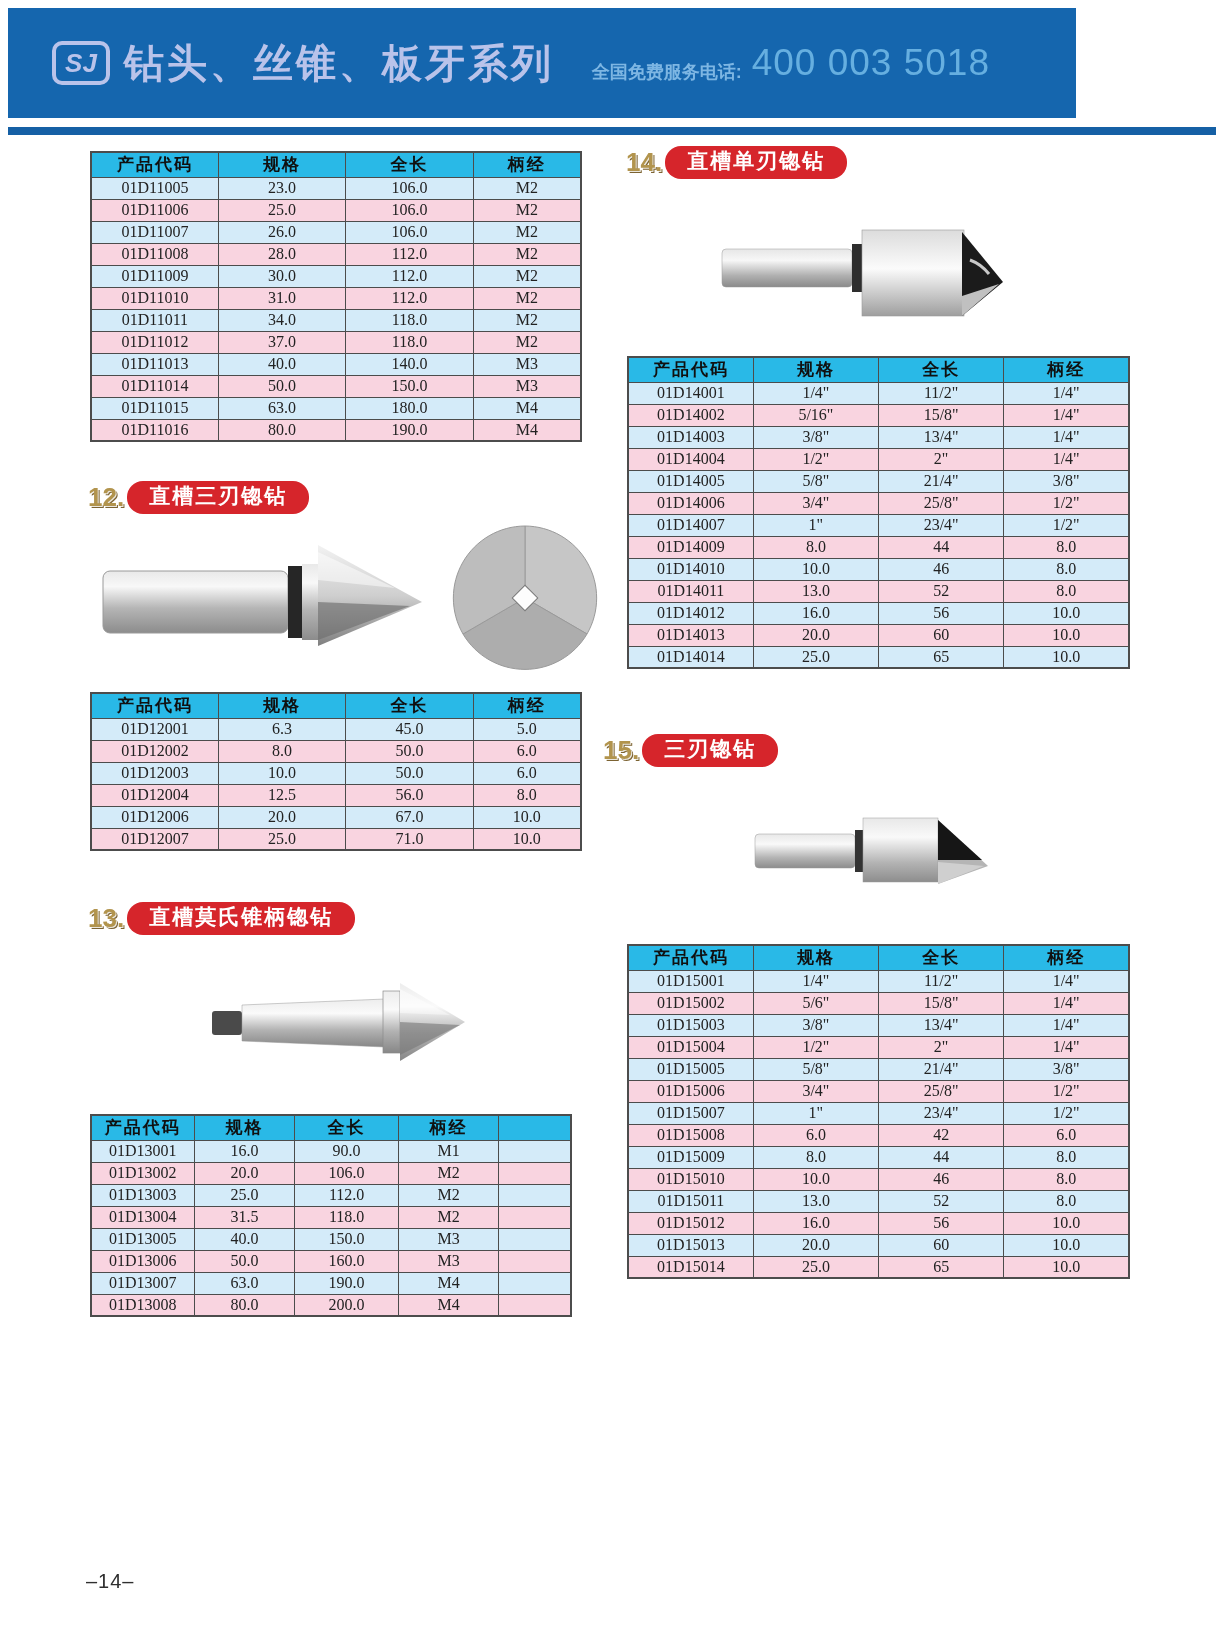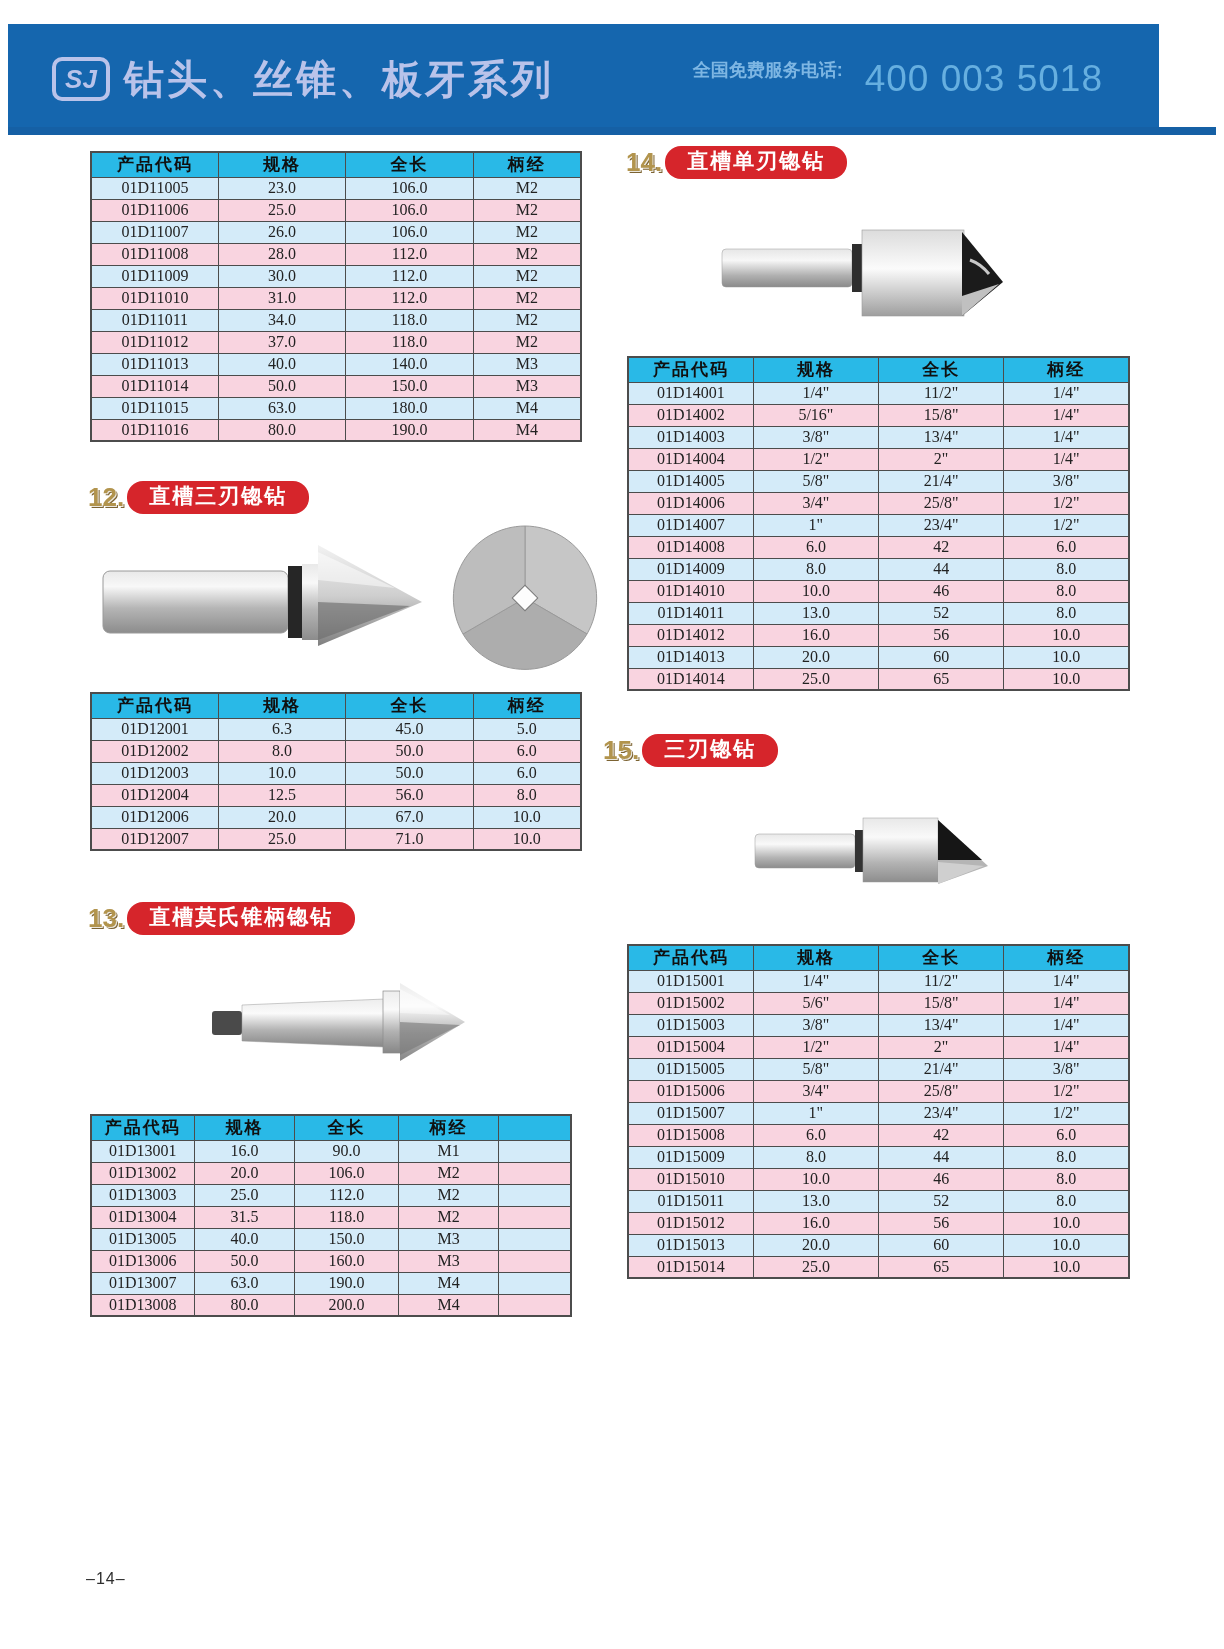--- a/index.html
+++ b/index.html
@@ -1,27 +1,27 @@
 <!DOCTYPE html>
 <html style="--banner-blue: #1566ae; --banner-text: #b9c3ea; --phone-label-blue: #7db6e3; --phone-number-blue: #66afe0; --rule-blue: #1560a5; --table-header-cyan: #29b9e7; --row-blue: #d4ebf9; --row-pink: #f9d4e0; --badge-red: #d6252b; --number-gold: #b2944d;"><head>
 <meta charset="utf-8">
 <style>
   *{margin:0;padding:0;box-sizing:border-box}
   html,body{background:#ffffff}
   body{font-family:"Liberation Sans","DejaVu Sans",sans-serif}
   .page{position:relative;width:1224px;height:1649px;background:#fff;overflow:hidden}
 
   
-  .banner{position:absolute;left:8px;top:24px;width:1151px;height:110px;
+  .banner{position:absolute;left:8px;top:8px;width:1068px;height:110px;
     background:var(--banner-blue,#1566ae);display:flex;align-items:center}
   .logo{margin-left:44px;width:58px;height:44px;border:4px solid var(--banner-text,#b9c3ea);
     border-radius:10px;display:flex;align-items:center;justify-content:center;
     color:var(--banner-text,#b9c3ea);font-weight:bold;font-style:italic;font-size:26px;flex:none}
   .title{margin-left:14px;color:var(--banner-text,#b9c3ea);font-size:40px;font-weight:bold;letter-spacing:3px;white-space:nowrap}
-  .phone{margin-left:auto;margin-right:56px;display:flex;align-items:flex-start;gap:22px;white-space:nowrap}
+  .phone{margin-left:auto;margin-right:86px;display:flex;align-items:flex-end;gap:10px;white-space:nowrap}
   .phone-label{color:var(--phone-label-blue,#7db6e3);font-size:18px;font-weight:bold}
   .phone-number{color:var(--phone-number-blue,#66afe0);font-size:37px;letter-spacing:1px}
   .rule{position:absolute;left:8px;top:127px;width:1208px;height:8px;background:var(--rule-blue,#1560a5)}
 
   
   .sec{position:absolute;display:flex;align-items:center;gap:3px;height:30px}
   .sec .num{font-size:26px;font-weight:800;color:var(--number-gold,#b2944d);
     text-shadow:1px 1px 0 rgba(255,255,255,.85),2px 2px 0 #7c6332;flex:none}
   .sec .badge{background:var(--badge-red,#d6252b);color:#fff;font-weight:bold;font-size:21px;
     padding:1px 22px 4px;border-radius:16px;letter-spacing:2px;white-space:nowrap}
@@ -55,21 +55,21 @@
   .t13 th:nth-child(5){width:15%}
 
   
   .img{position:absolute}
   .img svg{display:block;width:100%;height:100%}
   .img12{left:95px;top:518px;width:510px;height:160px}
   .img13{left:210px;top:975px;width:270px;height:100px}
   .img14{left:715px;top:222px;width:295px;height:105px}
   .img15{left:750px;top:808px;width:240px;height:85px}
 
-  .footer{position:absolute;left:86px;top:1570px;font-size:16px;color:#2f2f2f;letter-spacing:1px}
+  .footer{position:absolute;left:86px;top:1570px;font-size:20px;color:#2f2f2f;letter-spacing:1px}
 </style>
 </head>
 <body>
 
 <div class="page">
 
   <header class="banner">
     <div class="logo">
       <span>SJ</span>
     </div>
@@ -420,26 +420,20 @@
             <td>25/8"</td>
             <td>1/2"</td>
           </tr>
           <tr>
             <td>01D14007</td>
             <td>1"</td>
             <td>23/4"</td>
             <td>1/2"</td>
           </tr>
           <tr>
-            <td>01D14008</td>
-            <td>6.0</td>
-            <td>42</td>
-            <td>6.0</td>
-          </tr>
-          <tr>
             <td>01D14009</td>
             <td>8.0</td>
             <td>44</td>
             <td>8.0</td>
           </tr>
           <tr>
             <td>01D14010</td>
             <td>10.0</td>
             <td>46</td>
             <td>8.0</td>

